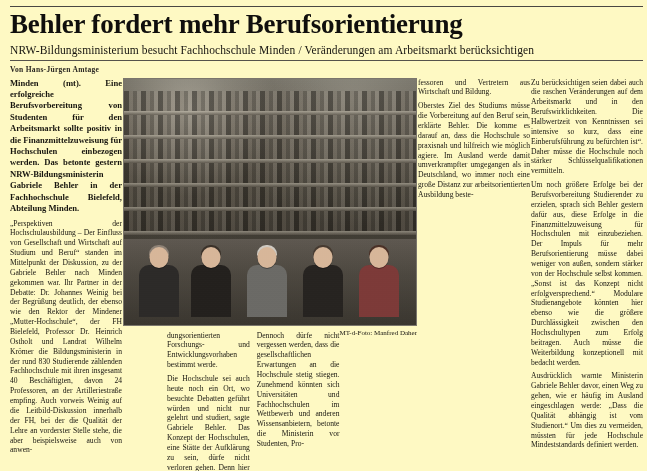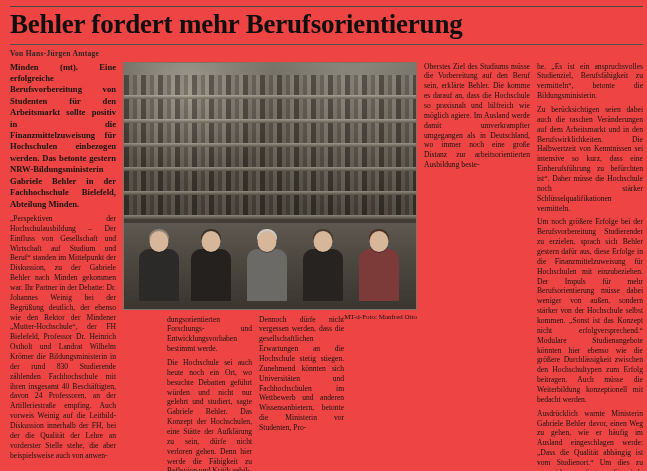--- a/index.html
+++ b/index.html
@@ -10,21 +10,21 @@
   body {
     width: 647px;
     height: 471px;
     overflow: hidden;
     font-family: "Liberation Serif", serif;
   }
   .page {
     position: relative;
     width: 647px;
     height: 471px;
-    background: #ef4444;
+    background: #fef9c3;
     box-sizing: border-box;
     padding: 6px 4px 4px 10px;
   }
   .rule-top {
     border-top: 1px solid #4a4742;
     margin-bottom: 4px;
   }
   .headline {
     font-family: "Liberation Serif", serif;
     font-weight: bold;
@@ -47,21 +47,21 @@
   }
   .byline {
     font-size: 7.5px;
     font-weight: bold;
     color: #2a2722;
     letter-spacing: 0.3px;
     margin-bottom: 4px;
   }
   .columns {
     display: flex;
-    gap: 7px;
+    gap: 1px;
     height: 392px;
   }
   .col {
     width: 131px;
     font-size: 7.6px;
     line-height: 1.30;
     text-align: justify;
     color: #17150f;
     position: relative;
   }
@@ -175,20 +175,21 @@
   }
 </style>
 </head>
 <body>
 
 <div class="page">
   <div class="rule-top"></div>
 
   <div class="headline">Behler fordert mehr Berufsorientierung</div>
 
+  <div class="subhead">NRW-Bildungsministerium besucht Fachhochschule Minden / Veränderungen am Arbeitsmarkt berücksichtigen</div>
   <div class="rule-under-sub"></div>
 
   <div class="byline">Von Hans-Jürgen Amtage</div>
 
   <div class="columns">
 
     <div class="col">
       <p class="lead">Minden (mt). Eine erfolgreiche Berufsvorbereitung von Studenten für den Arbeitsmarkt sollte positiv in die Finanzmittelzuweisung für Hochschulen einbezogen werden. Das betonte gestern NRW-Bildungsministerin Gabriele Behler in der Fachhochschule Bielefeld, Abteilung Minden.</p>
       <p>„Perspektiven der Hochschulausbildung – Der Einfluss von Gesellschaft und Wirtschaft auf Studium und Beruf“ standen im Mittelpunkt der Diskussion, zu der Gabriele Behler nach Minden gekommen war. Ihr Partner in der Debatte: Dr. Johannes Weinig bei der Begrüßung deutlich, der ebenso wie den Rektor der Mindener „Mutter-Hochschule“, der FH Bielefeld, Professor Dr. Heinrich Ostholt und Landrat Wilhelm Krömer die Bildungsministerin in der rund 830 Studierende zählenden Fachhochschule mit ihren insgesamt 40 Beschäftigten, davon 24 Professoren, an der Artilleriestraße empfing. Auch vorweis Weinig auf die Leitbild-Diskussion innerhalb der FH, bei der die Qualität der Lehre an vorderster Stelle stehe, die aber beispielsweise auch von anwen-</p>
     </div>
@@ -233,39 +234,39 @@
         </div>
         <div class="person" style="left:234px;">
           <div class="body" style="background:#7d3a38;"></div>
           <div class="hair" style="background:#4a3026;"></div>
           <div class="head"></div>
         </div>
         <div class="noise"></div>
       </div>
 
       <div class="caption">
-        <span class="credit">MT-d-Foto: Manfred Otto</span>
+        <span class="credit">MT-d-Foto: Manfred Daher</span>
       </div>
 
       <div style="display:flex; gap:7px; margin-top:5px;margin-left:44px;">
         <div class="col" style="width:143px;">
           <p>dungsorientierten Forschungs- und Entwicklungsvorhaben bestimmt werde.</p>
           <p>Die Hochschule sei auch heute noch ein Ort, wo besuchte Debatten geführt würden und nicht nur gelehrt und studiert, sagte Gabriele Behler. Das Konzept der Hochschulen, eine Stätte der Aufklärung zu sein, dürfe nicht verloren gehen. Denn hier werde die Fähigkeit zu Reflexion und Kritik gebil-</p>
         </div>
         <div class="col" style="width:143px;">
           <p>Dennoch dürfe nicht vergessen werden, dass die gesellschaftlichen Erwartungen an die Hochschule stetig stiegen. Zunehmend könnten sich Universitäten und Fachhochschulen im Wettbewerb und anderen Wissensanbietern, betonte die Ministerin vor Studenten, Pro-</p>
         </div>
       </div>
     </div>
 
     <div class="col">
+      <p>fessoren und Vertretern aus Wirtschaft und Bildung.</p>
       <p>Oberstes Ziel des Studiums müsse die Vorbereitung auf den Beruf sein, erklärte Behler. Die komme es darauf an, dass die Hochschule so praxisnah und hilfreich wie möglich agiere. Im Ausland werde damit umverkrampfter umgegangen als in Deutschland, wo immer noch eine große Distanz zur arbeitsorientierten Ausbildung beste-</p>
     </div>
 
     <div class="col">
-      <p>he. „Es ist ein anspruchsvolles Studienziel, Berufsfähigkeit zu vermitteln“, betonte die Bildungsministerin.</p>
       <p>Zu berücksichtigen seien dabei auch die raschen Veränderungen auf dem Arbeitsmarkt und in den Berufswirklichkeiten. Die Halbwertzeit von Kenntnissen sei intensive so kurz, dass eine Einberufsführung zu befürchten ist“. Daher müsse die Hochschule noch stärker Schlüsselqualifikationen vermitteln.</p>
       <p>Um noch größere Erfolge bei der Berufsvorbereitung Studierender zu erzielen, sprach sich Behler gestern dafür aus, diese Erfolge in die Finanzmittelzuweisung für Hochschulen mit einzubeziehen. Der Impuls für mehr Berufsorientierung müsse dabei weniger von außen, sondern stärker von der Hochschule selbst kommen. „Sonst ist das Konzept nicht erfolgversprechend.“ Modulare Studienangebote könnten hier ebenso wie die größere Durchlässigkeit zwischen den Hochschultypen zum Erfolg beitragen. Auch müsse die Weiterbildung konzeptionell mit bedacht werden.</p>
       <p>Ausdrücklich warnte Ministerin Gabriele Behler davor, einen Weg zu gehen, wie er häufig im Ausland eingeschlagen werde: „Dass die Qualität abhängig ist vom Studienort.“ Um dies zu vermeiden, müssten für jede Hochschule Mindeststandards definiert werden.</p>
     </div>
 
   </div>
 </div>
 
 </body></html>

